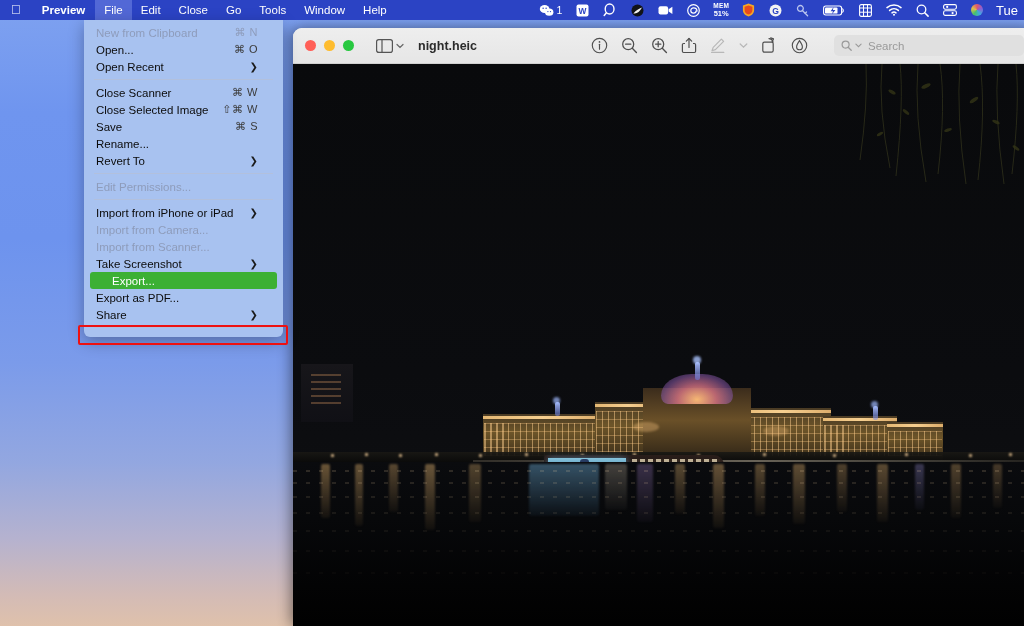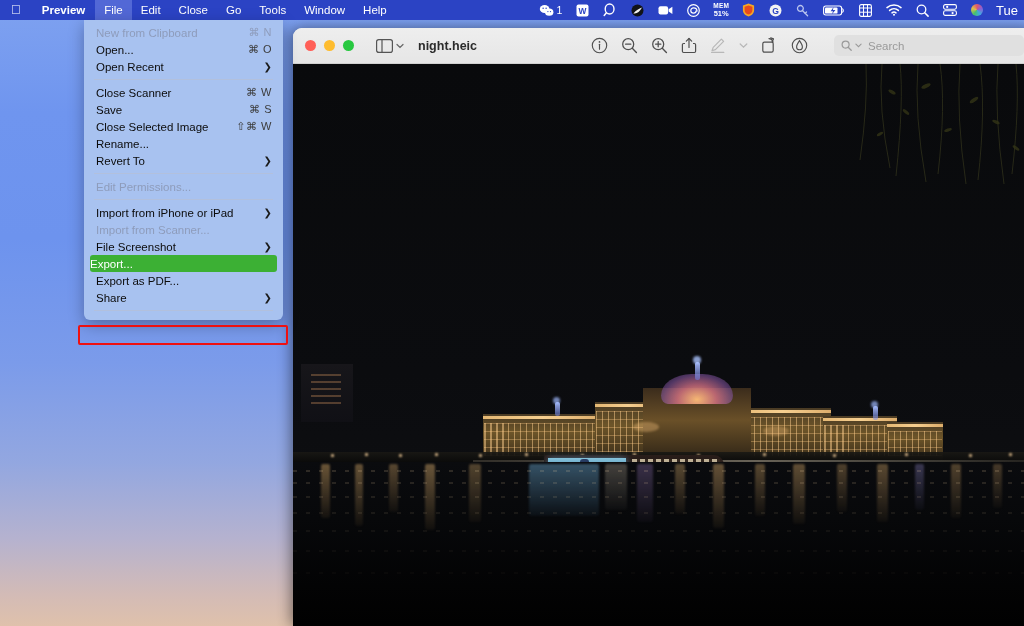--- a/index.html
+++ b/index.html
@@ -217,31 +217,31 @@
     background:#a8c2f0;
     border-radius:0 0 6px 6px;
     box-shadow:0 5px 16px rgba(0,0,0,.30);
     padding:4px 0 5px 0;
     z-index:80;
     font-size:11.5px;
     color:#0b0b0b;
   }
   .mi {
     height:17px; display:flex; align-items:center;
-    padding:0 11px 0 12px; white-space:nowrap; position:relative;
+    padding:0 25px 0 12px; white-space:nowrap; position:relative;
   }
   .mi .lbl { flex:1; }
   .mi .key { color:#3b3b3b; font-size:11px; letter-spacing:.5px; }
   .mi.disabled .lbl, .mi.disabled .key { color:#8e9cbb; }
   .mi .arrow { font-size:10px; color:#1a1a1a; }
   .sep { height:1px; margin:4px 10px 4px 10px; background:rgba(255,255,255,.55); }
   .sep::after{ content:""; display:block; height:1px; background:rgba(80,100,150,.28); }
 
   .mi.hl {
-    background:#3cb034; color:#fff; margin:0 6px; padding:0 0;
+    background:#3cb034; color:#fff; margin:0 6px; padding:0 22px;
     border-radius:3px; height:17px;
   }
   .mi.hl .lbl { color:#fff; }
 
   #redbox {
     position:absolute; left:78px; top:325px; width:210px; height:20px;
     border:2.5px solid #ee1111; border-radius:2px;
     z-index:90; pointer-events:none;
   }
 </style>
@@ -597,48 +597,51 @@
     <div class="mi">
       <span class="lbl">Open Recent</span>
       <span class="arrow">❯</span>
     </div>
     <div class="sep"></div>
     <div class="mi">
       <span class="lbl">Close Scanner</span>
       <span class="key">⌘ W</span>
     </div>
     <div class="mi">
+      <span class="lbl">Close Selected Image</span>
+      <span class="key">⇧⌘ W</span>
+    </div>
+    <div class="mi">
       <span class="lbl">Save</span>
       <span class="key">⌘ S</span>
-    </div>
-    <div class="mi">
-      <span class="lbl">Close Selected Image</span>
-      <span class="key">⇧⌘ W</span>
     </div>
     <div class="mi">
       <span class="lbl">Rename...</span>
     </div>
     <div class="mi">
       <span class="lbl">Revert To</span>
       <span class="arrow">❯</span>
     </div>
     <div class="sep"></div>
     <div class="mi disabled">
       <span class="lbl">Edit Permissions...</span>
     </div>
     <div class="sep"></div>
     <div class="mi">
       <span class="lbl">Import from iPhone or iPad</span>
       <span class="arrow">❯</span>
     </div>
     <div class="mi disabled">
+      <span class="lbl">Import from Camera...</span>
+    </div>
+    <div class="mi disabled">
       <span class="lbl">Import from Scanner...</span>
     </div>
     <div class="mi">
-      <span class="lbl">File Screenshot</span>
+      <span class="lbl">Take Screenshot</span>
       <span class="arrow">❯</span>
     </div>
     <div class="mi hl" style="background: rgb(60, 176, 52);">
       <span class="lbl">Export...</span>
     </div>
     <div class="mi">
       <span class="lbl">Export as PDF...</span>
     </div>
     <div class="mi">
       <span class="lbl">Share</span>

